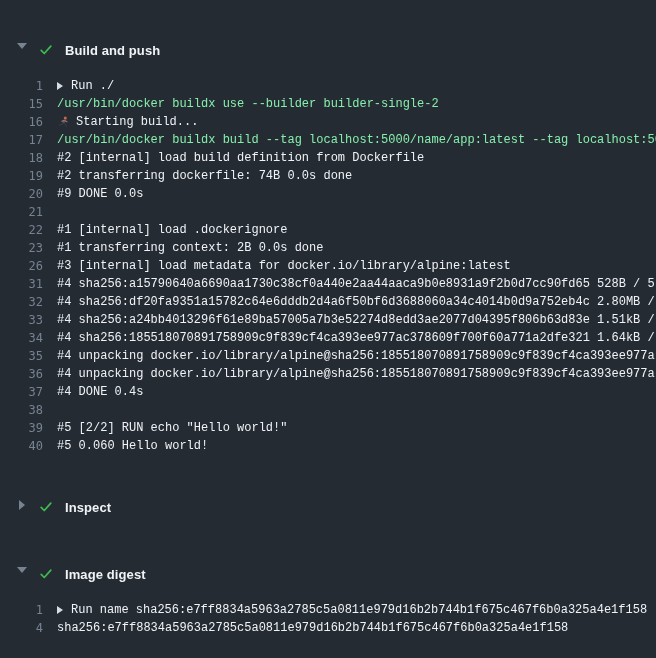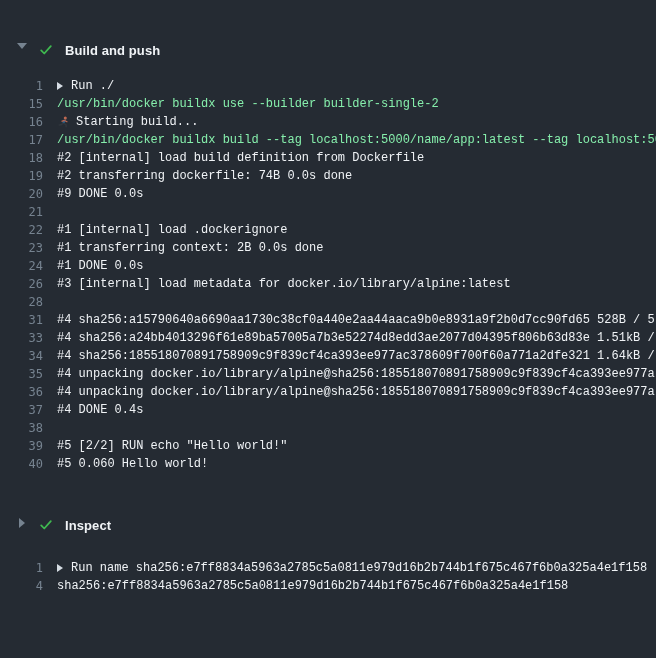--- a/index.html
+++ b/index.html
@@ -169,64 +169,55 @@
   <div class="log-line">
     <span class="ln">23</span>
     <span class="lt-area">
       
       
       
       <span class="lt">#1 transferring context: 2B 0.0s done</span>
     </span>
   </div>
 
-  <div class="log-line">
-    <span class="ln">24</span>
-    <span class="lt-area">
-      
-      
-      
-      <span class="lt">#1 DONE 0.0s</span>
-    </span>
-  </div>
 
 
   <div class="log-line">
     <span class="ln">26</span>
     <span class="lt-area">
       
       
       
       <span class="lt">#3 [internal] load metadata for docker.io/library/alpine:latest</span>
     </span>
   </div>
 
 
-  <div class="log-line">
-    <span class="ln">28</span>
-    <span class="lt-area">
-      
-      
-      
-      <span class="lt"></span>
-    </span>
-  </div>
 
 
 
   <div class="log-line">
     <span class="ln">31</span>
     <span class="lt-area">
       
       
       
       <span class="lt">#4 sha256:a15790640a6690aa1730c38cf0a440e2aa44aaca9b0e8931a9f2b0d7cc90fd65 528B / 5</span>
     </span>
   </div>
 
+  <div class="log-line">
+    <span class="ln">32</span>
+    <span class="lt-area">
+      
+      
+      
+      <span class="lt">#4 sha256:df20fa9351a15782c64e6dddb2d4a6f50bf6d3688060a34c4014b0d9a752eb4c 2.80MB /</span>
+    </span>
+  </div>
 
   <div class="log-line">
     <span class="ln">33</span>
     <span class="lt-area">
       
       
       
       <span class="lt">#4 sha256:a24bb4013296f61e89ba57005a7b3e52274d8edd3ae2077d04395f806b63d83e 1.51kB /</span>
     </span>
   </div>
@@ -312,20 +303,31 @@
         <svg width="14" height="14" viewBox="0 0 16 16" fill="none">
           <path d="M2.5 8.5 L6 12 L13.5 3.5" stroke="#3fb950" stroke-width="2" stroke-linecap="round" stroke-linejoin="round"></path>
         </svg>
       </span>
       <span class="title">Inspect</span>
     </div>
 
   </section>
 
   <section class="log-section">
+    <div class="section-header">
+      <span class="toggle">
+        <span class="tri tri-down"></span>
+      </span>
+      <span class="check">
+        <svg width="14" height="14" viewBox="0 0 16 16" fill="none">
+          <path d="M2.5 8.5 L6 12 L13.5 3.5" stroke="#3fb950" stroke-width="2" stroke-linecap="round" stroke-linejoin="round"></path>
+        </svg>
+      </span>
+      <span class="title">Image digest</span>
+    </div>
     <div class="section-body">
   <div class="log-line">
     <span class="ln">1</span>
     <span class="lt-area">
       <span class="run-expander"></span>
       
       
       <span class="lt">Run name sha256:e7ff8834a5963a2785c5a0811e979d16b2b744b1f675c467f6b0a325a4e1f158</span>
     </span>
   </div>

